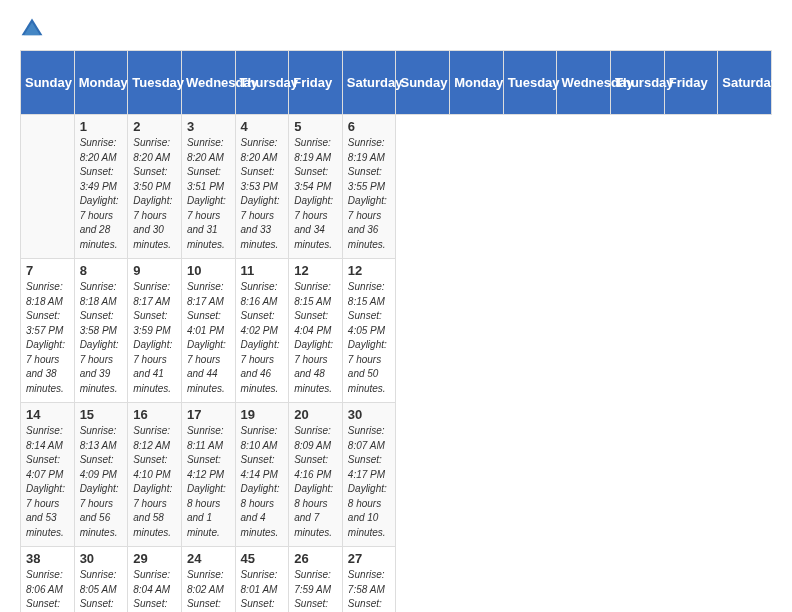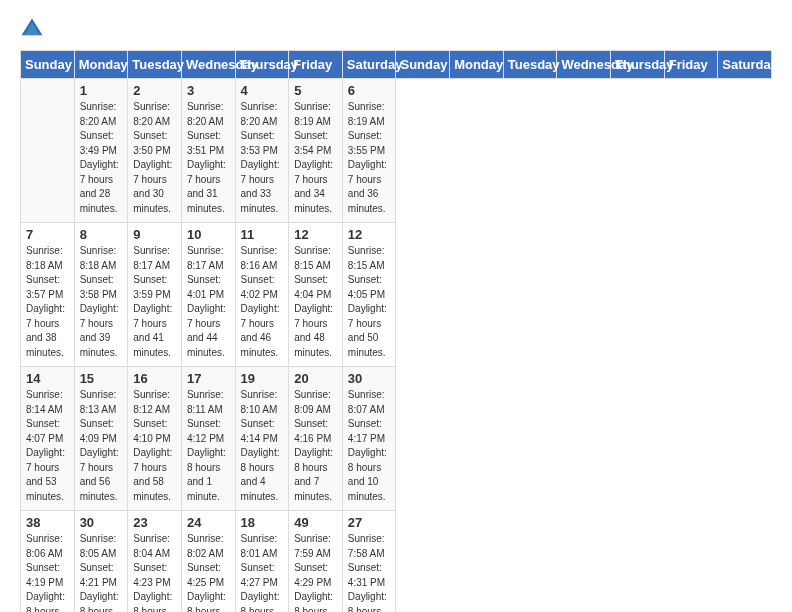--- a/index.html
+++ b/index.html
@@ -40,21 +40,21 @@
     table {
       width: 100%;
       border-collapse: collapse;
       table-layout: fixed;
     }
     thead tr th {
       background-color: #3a6ec0;
       color: #fff;
       font-size: 13px;
       font-weight: bold;
-      padding: 6px 4px;
+      padding: 24px 4px;
       text-align: left;
       border: 1px solid #ddd;
     }
     tbody tr {
       background: #fff;
     }
     tbody tr:nth-child(odd) {
       background: #f9f9f9;
     }
     tbody td {
@@ -68,20 +68,21 @@
     .day-num {
       font-size: 13px;
       font-weight: bold;
       display: block;
       margin-bottom: 2px;
     }
     .day-info {
       font-size: 10px;
       line-height: 1.45;
       color: #333;
+      font-style: italic;
     }
   </style>
 </head>
 <body>
 
 <div class="header">
   <div class="logo">
     <svg class="logo-icon" viewBox="0 0 30 30" width="30" height="30">
       <polygon points="15,3 28,24 2,24" fill="#2e6db4"></polygon>
       <polygon points="15,8 25,24 5,24" fill="#5a9fd4" opacity="0.5"></polygon>
@@ -206,33 +207,33 @@
       <tr>
         <td>
           <span class="day-num">38</span>
           <div class="day-info">Sunrise: 8:06 AM<br>Sunset: 4:19 PM<br>Daylight: 8 hours and 13 minutes.</div>
         </td>
         <td>
           <span class="day-num">30</span>
           <div class="day-info">Sunrise: 8:05 AM<br>Sunset: 4:21 PM<br>Daylight: 8 hours and 16 minutes.</div>
         </td>
         <td>
-          <span class="day-num">23</span>
+          <span class="day-num">29</span>
           <div class="day-info">Sunrise: 8:04 AM<br>Sunset: 4:23 PM<br>Daylight: 8 hours and 19 minutes.</div>
         </td>
         <td>
           <span class="day-num">24</span>
           <div class="day-info">Sunrise: 8:02 AM<br>Sunset: 4:25 PM<br>Daylight: 8 hours and 22 minutes.</div>
         </td>
         <td>
-          <span class="day-num">18</span>
+          <span class="day-num">45</span>
           <div class="day-info">Sunrise: 8:01 AM<br>Sunset: 4:27 PM<br>Daylight: 8 hours and 25 minutes.</div>
         </td>
         <td>
-          <span class="day-num">49</span>
+          <span class="day-num">26</span>
           <div class="day-info">Sunrise: 7:59 AM<br>Sunset: 4:29 PM<br>Daylight: 8 hours and 29 minutes.</div>
         </td>
         <td>
           <span class="day-num">27</span>
           <div class="day-info">Sunrise: 7:58 AM<br>Sunset: 4:31 PM<br>Daylight: 8 hours and 32 minutes.</div>
         </td>
       </tr>
     </tbody>
 </table>
 

